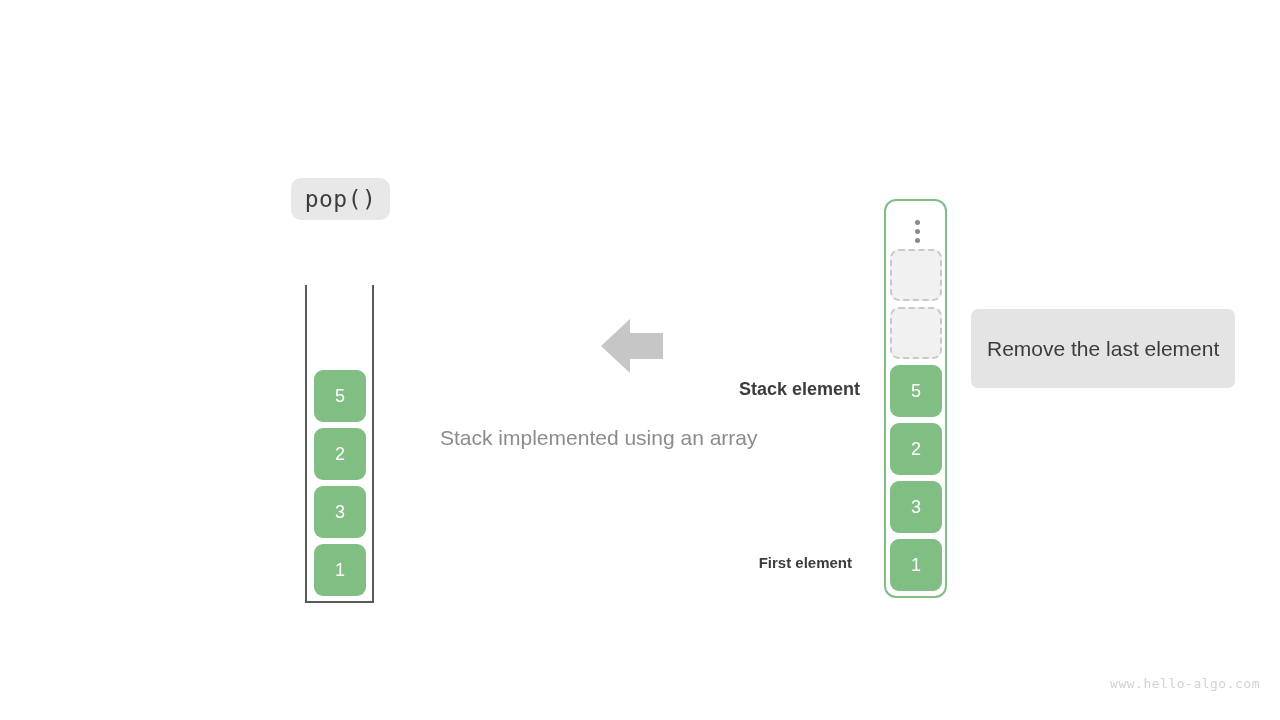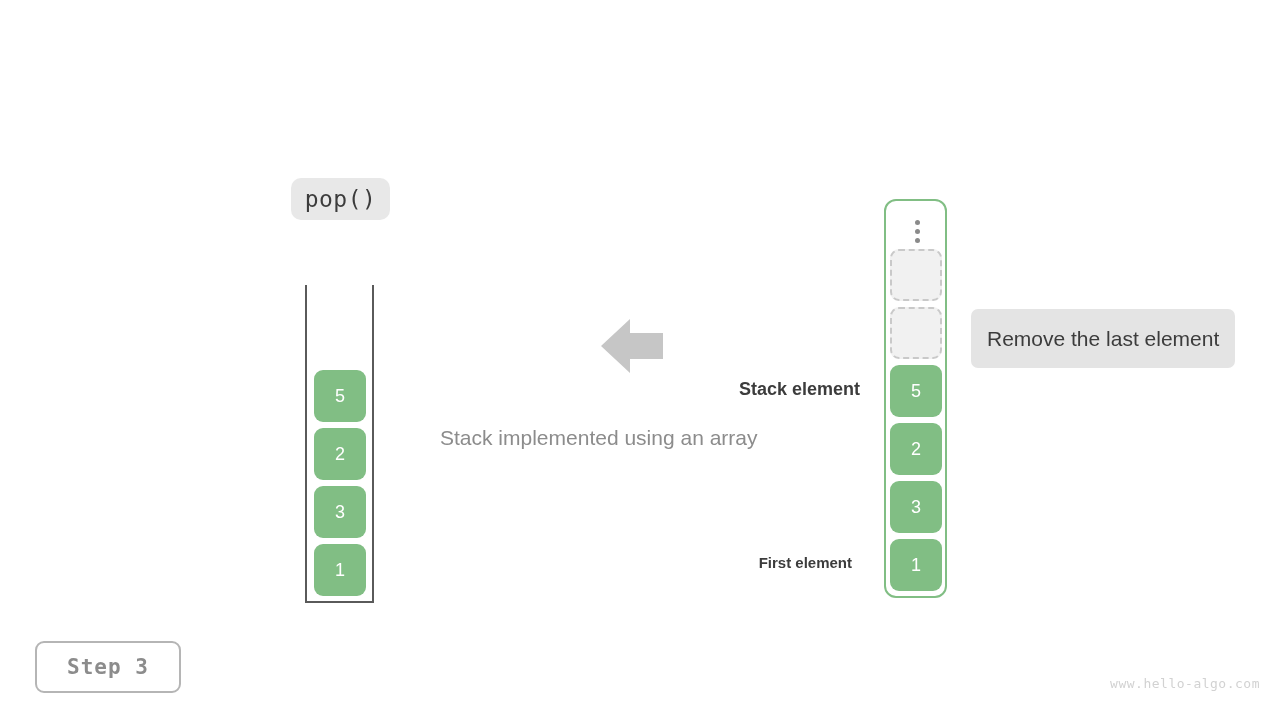--- a/index.html
+++ b/index.html
@@ -172,21 +172,21 @@
     flex-direction: column;
     gap: 6px;
   }
 
   
   .note-chip {
     position: absolute;
     left: 971px;
     top: 309px;
     height: 47px;
-    padding: 6px 16px;
+    padding: 16px 16px;
     background: #e4e4e4;
     border-radius: 7px;
     display: flex;
     align-items: center;
     justify-content: center;
     font-size: 21px;
     color: #3c3c3c;
     white-space: nowrap;
   }
 
@@ -264,17 +264,16 @@
       <div class="cell empty"></div>
       <div class="cell filled">5</div>
       <div class="cell filled">2</div>
       <div class="cell filled">3</div>
       <div class="cell filled">1</div>
     </div>
   </div>
 
   <div class="note-chip">Remove the last element</div>
 
-  <div class="step-badge">Step 3</div>
 
   <div class="watermark">www.hello-algo.com</div>
 
 </div>
 
 </body></html>

